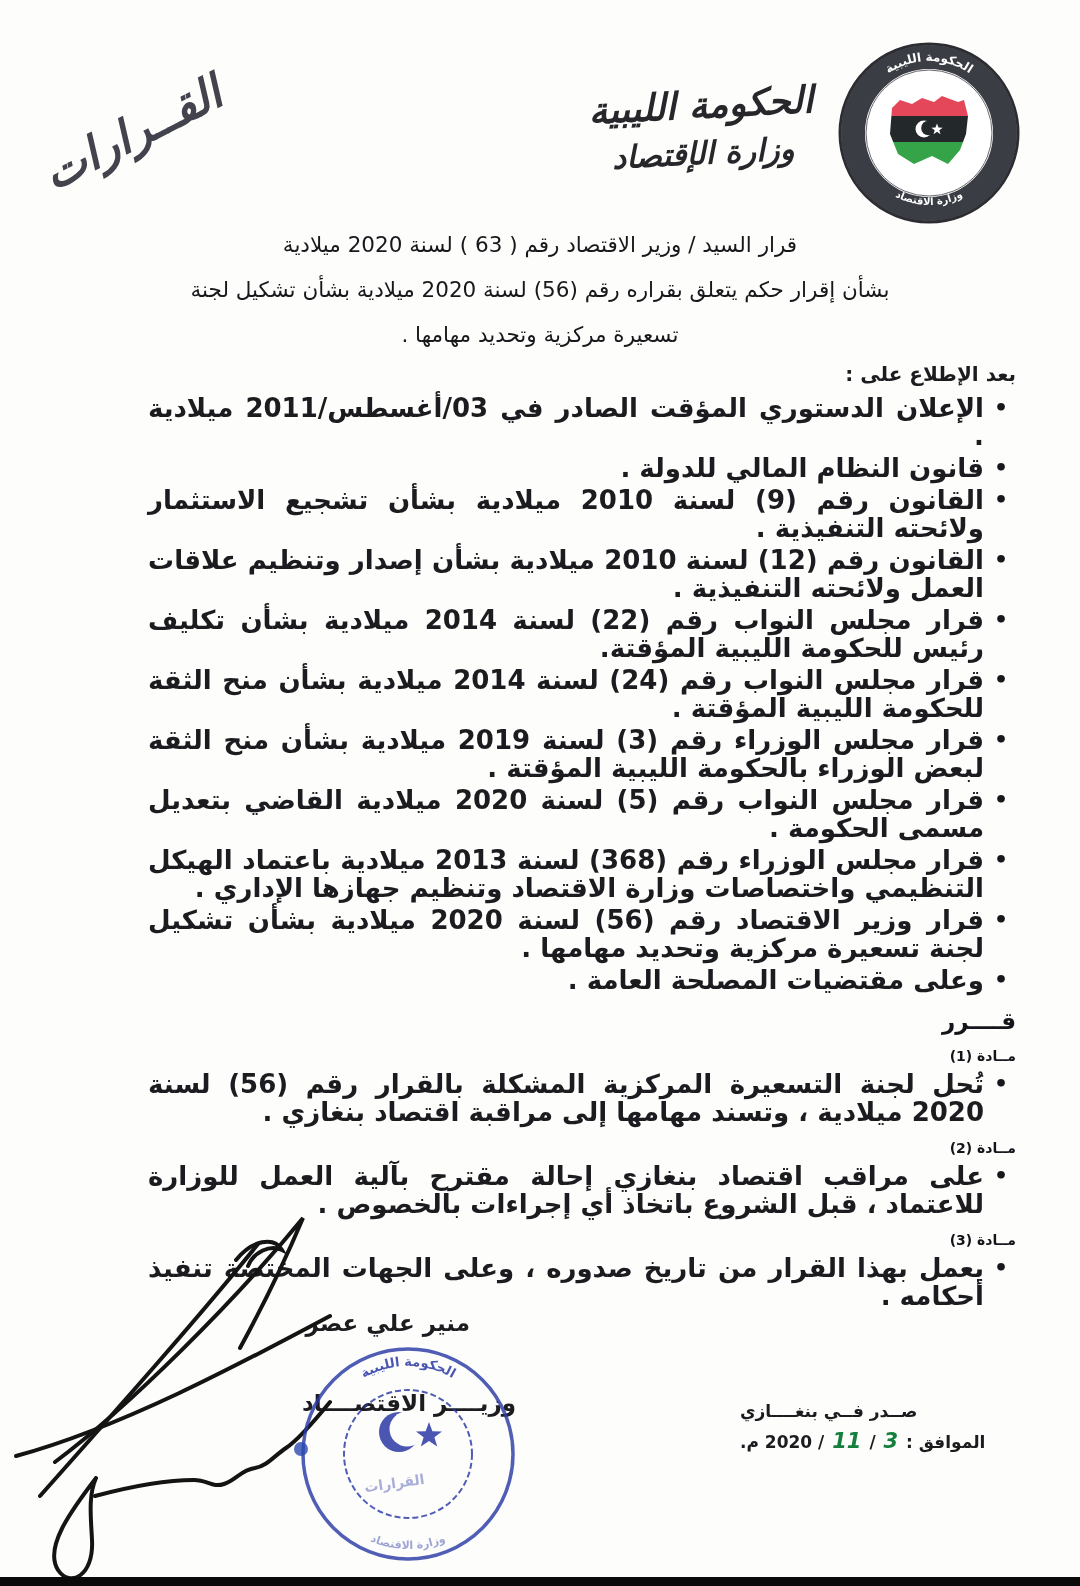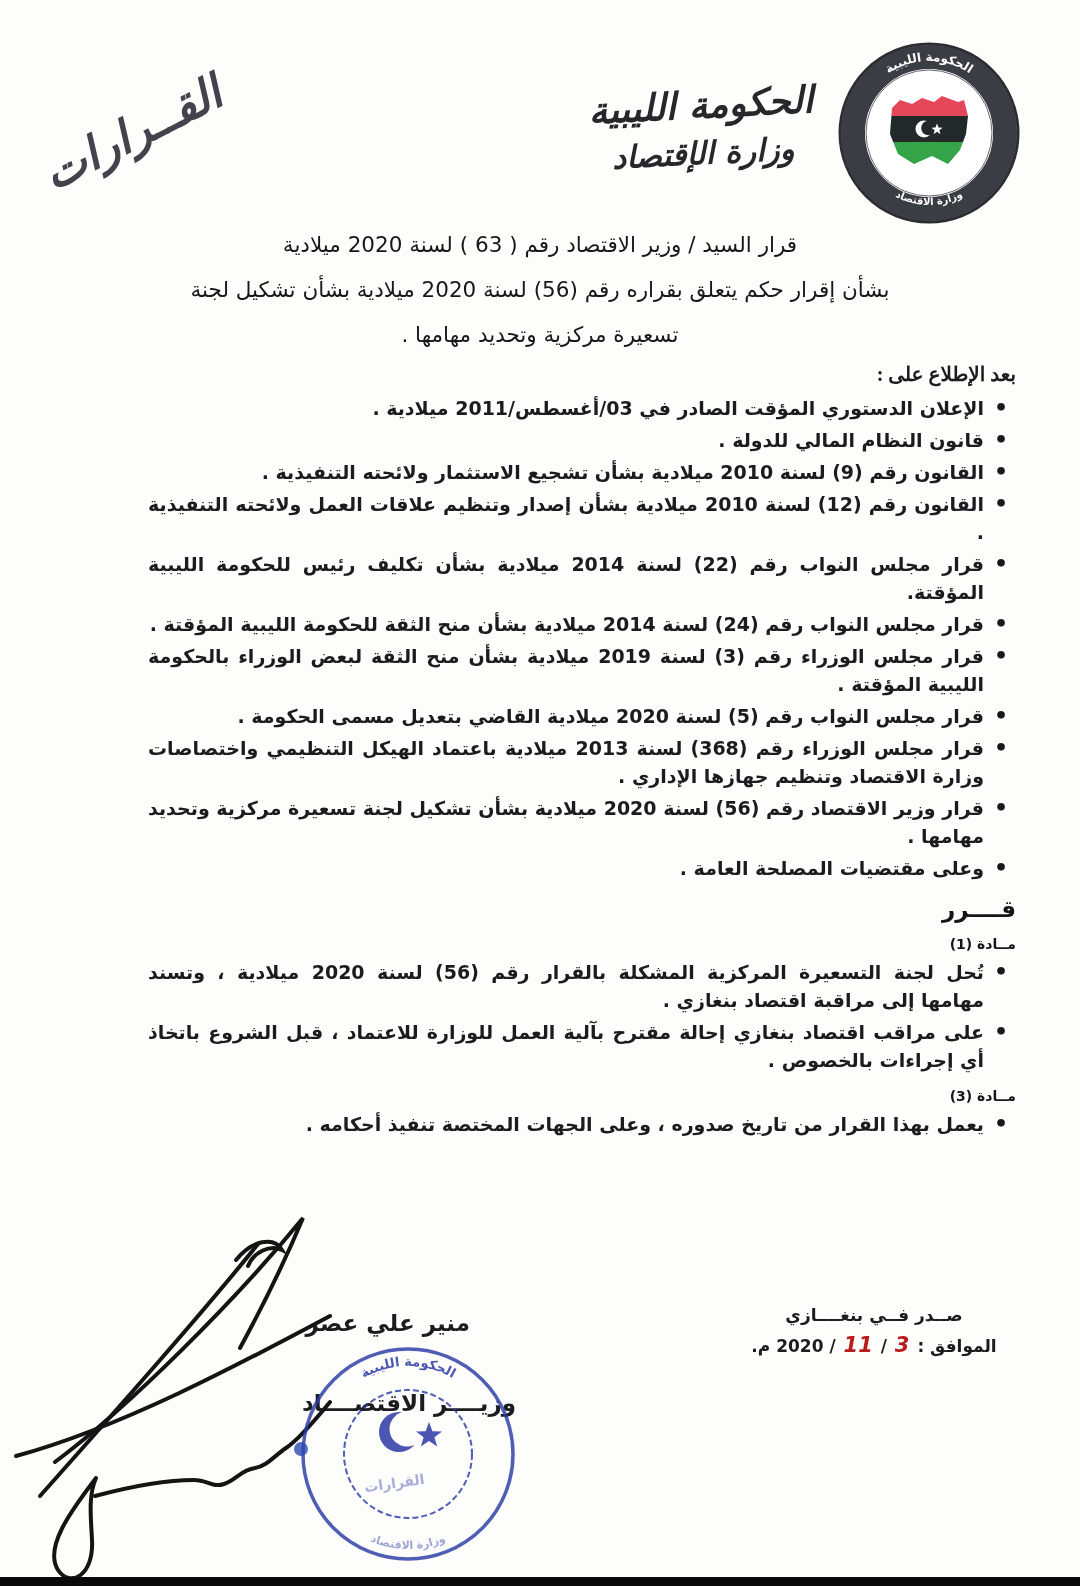--- a/index.html
+++ b/index.html
@@ -23,39 +23,39 @@
   .seal { position:absolute; top:38px; left:836px; }
   .title-block {
     position:absolute; top:222px; left:80px; right:80px;
     text-align:center; font-weight:400; font-size:21.5px; line-height:45px; color:#17171c;
   }
   .content { position:absolute; top:362px; right:64px; left:148px; font-size:20px; }
   .sec-heading {
     display:inline-block; font-size:21px; font-weight:700;
     text-decoration:underline; text-underline-offset:7px; margin-bottom:10px;
   }
-  .preface { font-size:20px; font-weight:700; margin-bottom:8px;font-family:Liberation Serif, serif; }
+  .preface { font-size:20px; font-weight:700; margin-bottom:8px; }
   ul.bullets { list-style:none; margin:0; padding:0; }
   ul.bullets li {
     position:relative; padding-right:32px; margin-bottom:4px;
-    font-weight:700; line-height:28px; font-size:19px;
+    font-weight:700; line-height:28px; font-size:26px;
     text-align:justify; text-align-last:right;
   }
   ul.bullets li::before {
     content:"•"; position:absolute; right:8px; top:0px; font-size:22px; color:#17171c;
   }
   .center-word { text-align:right; font-weight:700; color:#14141a; }
   .decision { font-size:23px; margin:14px 0 2px; letter-spacing:2px; }
   .article-heading { font-size:14px; margin:14px 0 6px; }
   .sig-name { position:absolute; top:1310px; right:610px; font-size:23px; font-weight:700; z-index:1; white-space:nowrap; }
   .sig-title { position:absolute; top:1366px; right:564px; font-size:23px; font-weight:700; letter-spacing:1px; z-index:1; white-space:nowrap;margin-top:24px; }
-  .issued { position:absolute; top:1300px; right:72px; width:268px; font-size:17px; font-weight:700; line-height:30px; text-align:center; }
+  .issued { position:absolute; top:1396px; right:72px; width:268px; font-size:17px; font-weight:700; line-height:30px; text-align:left; }
   .issued .place { white-space:nowrap; }
   .num-hand {
-    color:#b91c1c; font-size:21px; font-style:italic; font-weight:700;
+    color:#15803d; font-size:21px; font-style:italic; font-weight:700;
     unicode-bidi:isolate; direction:ltr; padding:0 2px;
   }
   .tok { unicode-bidi:isolate; }
   .scribble { position:absolute; left:0; top:1196px; z-index:2; }
   .stamp { position:absolute; left:283px; top:1332px; z-index:5; }
   .bottom-edge { position:absolute; left:0; right:0; bottom:0; height:9px; background:#0a0a0a; z-index:9; }
 </style>
 </head>
 <body>
 
@@ -120,20 +120,21 @@
       <li>وعلى مقتضيات المصلحة العامة .</li>
     </ul>
 
     <div class="center-word decision">قــــرر</div>
 
     <div class="center-word article-heading">مــادة (1)</div>
     <ul class="bullets">
       <li>تُحل لجنة التسعيرة المركزية المشكلة بالقرار رقم (56) لسنة 2020 ميلادية ، وتسند مهامها إلى مراقبة اقتصاد بنغازي .</li>
     </ul>
 
+    <div class="center-word article-heading">مــادة (2)</div>
     <ul class="bullets">
       <li>على مراقب اقتصاد بنغازي إحالة مقترح بآلية العمل للوزارة للاعتماد ، قبل الشروع باتخاذ أي إجراءات بالخصوص .</li>
     </ul>
 
     <div class="center-word article-heading">مــادة (3)</div>
     <ul class="bullets">
       <li>يعمل بهذا القرار من تاريخ صدوره ، وعلى الجهات المختصة تنفيذ أحكامه .</li>
     </ul>
   </div>
 

